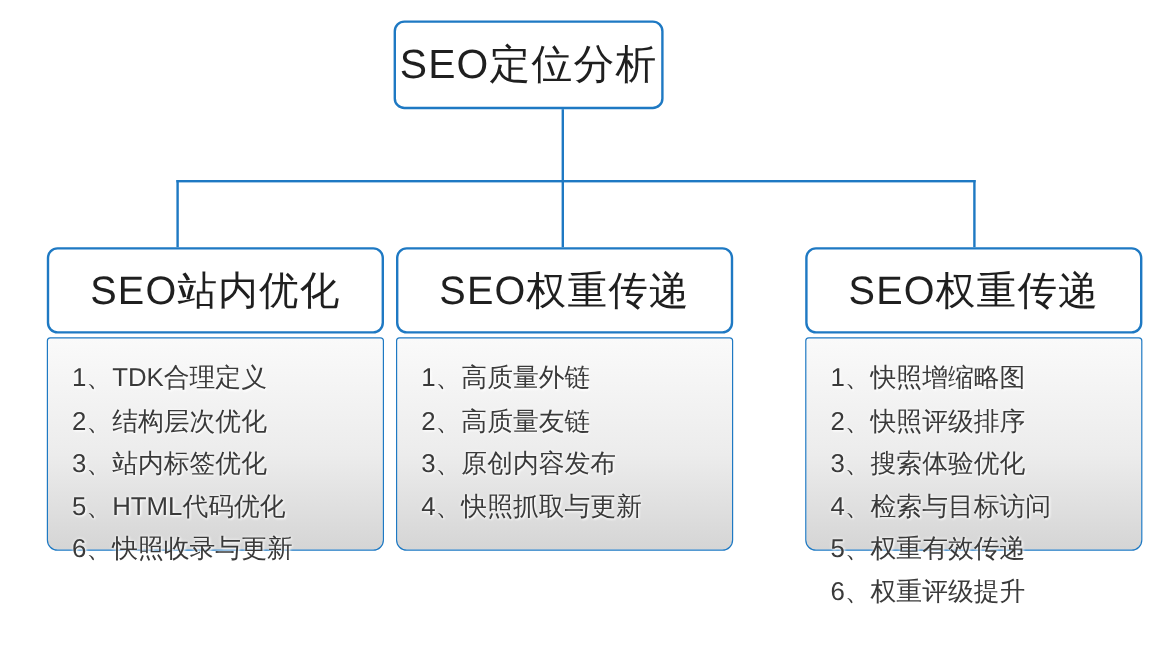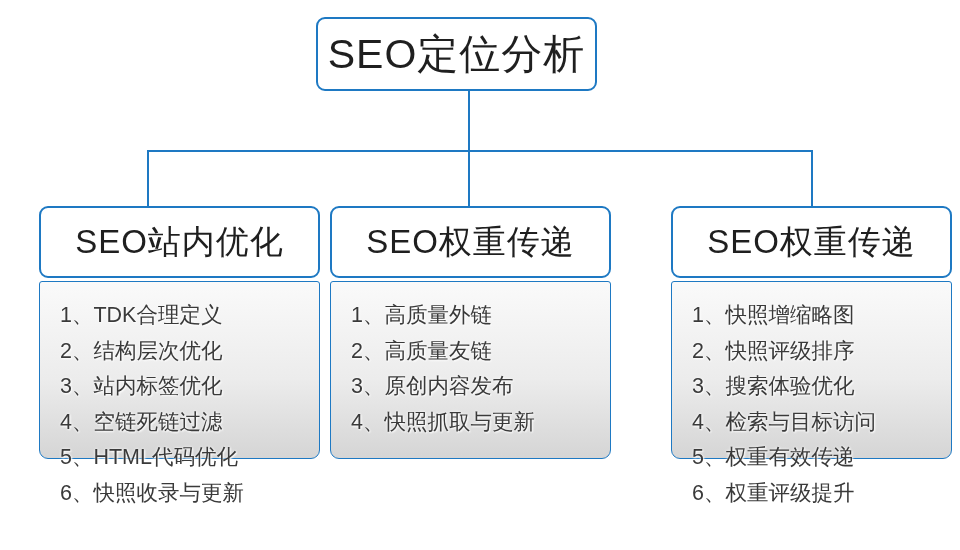--- a/index.html
+++ b/index.html
@@ -14,21 +14,21 @@
   body{font-family:"Liberation Sans","DejaVu Sans",sans-serif;}
   .canvas{
     position:relative;width:960px;height:550px;background:#ffffff;overflow:hidden;
   }
   .node{
     position:absolute;box-sizing:border-box;background:var(--boxBg);
     border:2px solid var(--accent);border-radius:9px;
     display:flex;align-items:center;justify-content:center;
     color:var(--ink);
   }
-  .root-box{left:316px;top:17px;width:281px;height:74px;font-size:41px;letter-spacing:1px;}
+  .root-box{left:328px;top:17px;width:225px;height:74px;font-size:34px;letter-spacing:1px;}
   .head-box{top:206px;width:281px;height:72px;font-size:33px;letter-spacing:1px;}
   .panel{
     position:absolute;top:281px;width:281px;height:178px;box-sizing:border-box;
     border:1.5px solid var(--accent);
     border-radius:3px 3px 9px 9px;
     background:linear-gradient(180deg,var(--panelTop) 0%,#ececec 55%,var(--panelBottom) 100%);
     padding:15px 0 0 20px;
   }
   .col1{left:7px;margin-left:32px;} .col2{left:330px;} .col3{left:671px;}
   .item{
@@ -56,21 +56,20 @@
     <span>SEO定位分析</span>
   </div>
 
   <div class="node head-box col1">
     <span>SEO站内优化</span>
   </div>
   <div class="panel col1">
     <div class="item">1、TDK合理定义</div>
     <div class="item">2、结构层次优化</div>
     <div class="item">3、站内标签优化</div>
-    <div class="item">4、空链死链过滤</div>
     <div class="item">5、HTML代码优化</div>
     <div class="item">6、快照收录与更新</div>
   </div>
 
   <div class="node head-box col2">
     <span>SEO权重传递</span>
   </div>
   <div class="panel col2">
     <div class="item">1、高质量外链</div>
     <div class="item">2、高质量友链</div>

